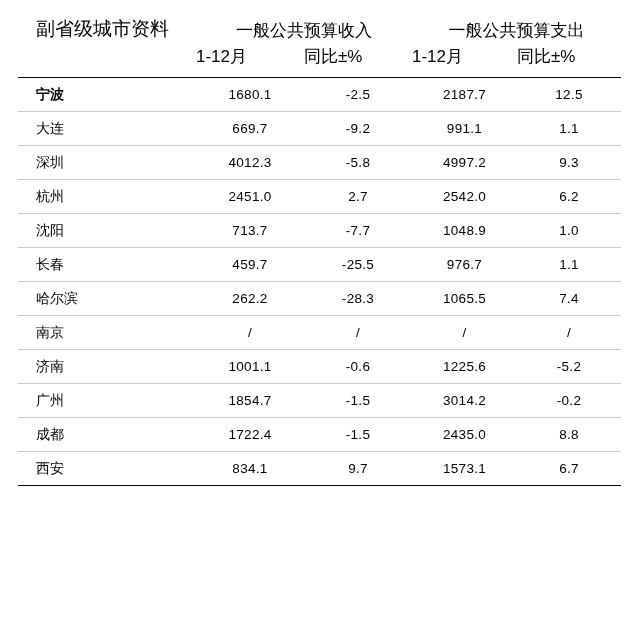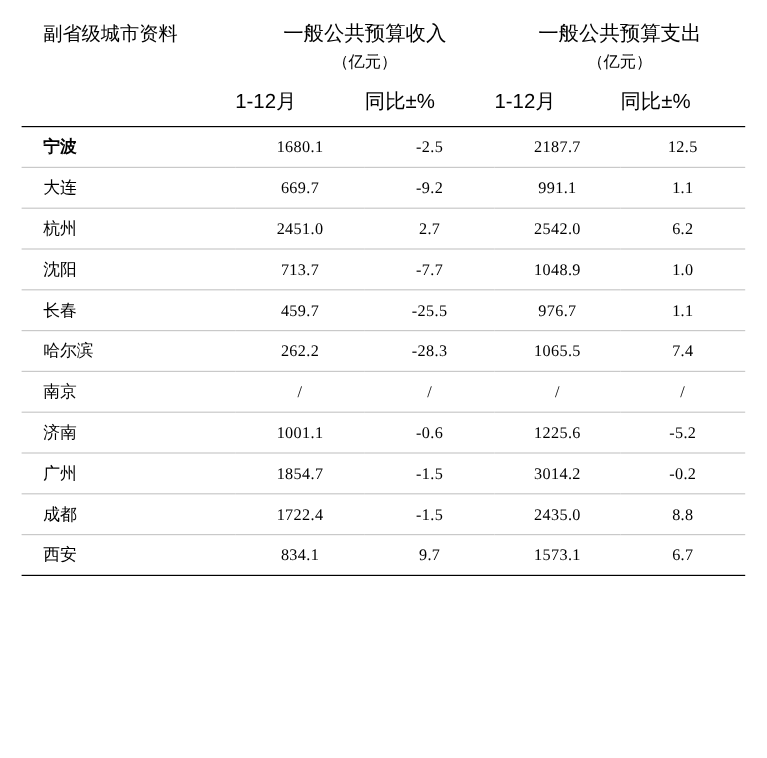--- a/index.html
+++ b/index.html
@@ -33,21 +33,21 @@
   table.fiscal col.c-pct2   { width: 104px; }
 
   .hdr-group td {
     font-size: 17px;
     text-align: center;
     padding: 2px 0 1px 0;
     vertical-align: bottom;
     font-weight: normal;
   }
   .hdr-group td.city-head {
-    font-size: 16px;
+    font-size: 19px;
     text-align: left;
     padding-left: 18px;
   }
   .hdr-unit td {
     font-size: 13.5px;
     text-align: center;
     padding: 3px 0 10px 0;
   }
   .hdr-sub td {
     font-size: 17px;
@@ -78,21 +78,20 @@
   td.city {
     text-align: left;
     padding-left: 18px;
     font-size: 14px;
   }
   td.city.bold { font-weight: bold; margin-top: 44px; }
   td.num {
     text-align: center;
     font-size: 13.5px;
     letter-spacing: 0.3px;
-    font-family: Liberation Serif, serif;
   }
   .bottom-rule {
     width: 603px;
     border-top: 1.6px solid #000;
     margin-top: 0;
   }
 </style>
 </head>
 <body>
 
@@ -104,25 +103,20 @@
       <col class="c-pct">
       <col class="c-num2">
       <col class="c-pct2">
     </colgroup>
     <thead>
       <tr class="hdr-group">
         <td class="city-head">副省级城市资料</td>
         <td colspan="2">一般公共预算收入</td>
         <td colspan="2">一般公共预算支出</td>
       </tr>
-      <tr class="hdr-unit">
-        <td></td>
-        <td colspan="2">（亿元）</td>
-        <td colspan="2">（亿元）</td>
-      </tr>
       <tr class="hdr-sub">
         <td class="blank"></td>
         <td>1-12月</td>
         <td>同比±%</td>
         <td>1-12月</td>
         <td>同比±%</td>
       </tr>
       <tr class="rule-row">
         <td colspan="5">
             <div class="rule"></div>
@@ -138,20 +132,27 @@
           <td class="num">12.5</td>
         </tr>
         <tr>
           <td class="city">大连</td>
           <td class="num">669.7</td>
           <td class="num">-9.2</td>
           <td class="num">991.1</td>
           <td class="num">1.1</td>
         </tr>
         <tr>
+          <td class="city">深圳</td>
+          <td class="num">4012.3</td>
+          <td class="num">-5.8</td>
+          <td class="num">4997.2</td>
+          <td class="num">9.3</td>
+        </tr>
+        <tr>
           <td class="city">杭州</td>
           <td class="num">2451.0</td>
           <td class="num">2.7</td>
           <td class="num">2542.0</td>
           <td class="num">6.2</td>
         </tr>
         <tr>
           <td class="city">沈阳</td>
           <td class="num">713.7</td>
           <td class="num">-7.7</td>

